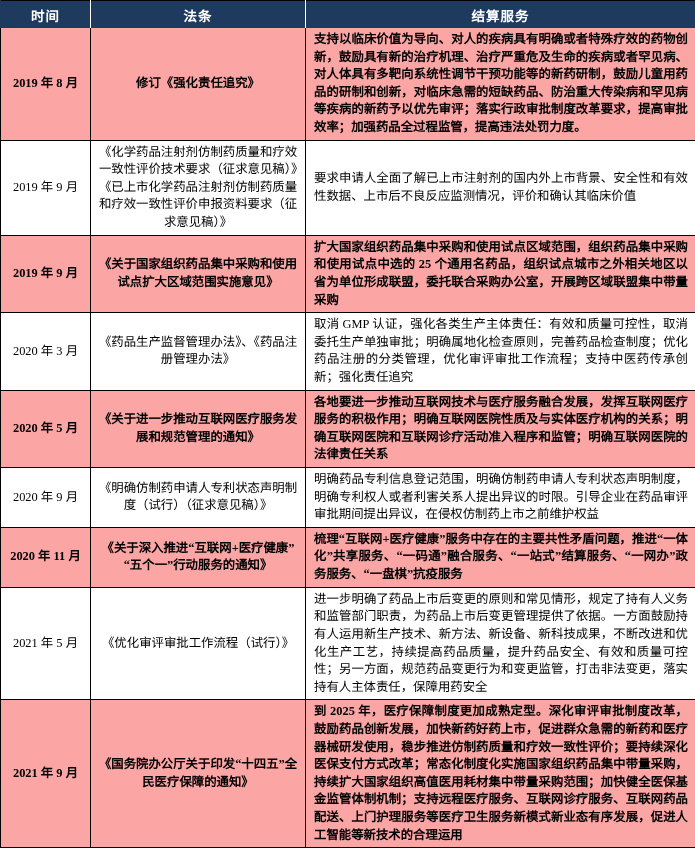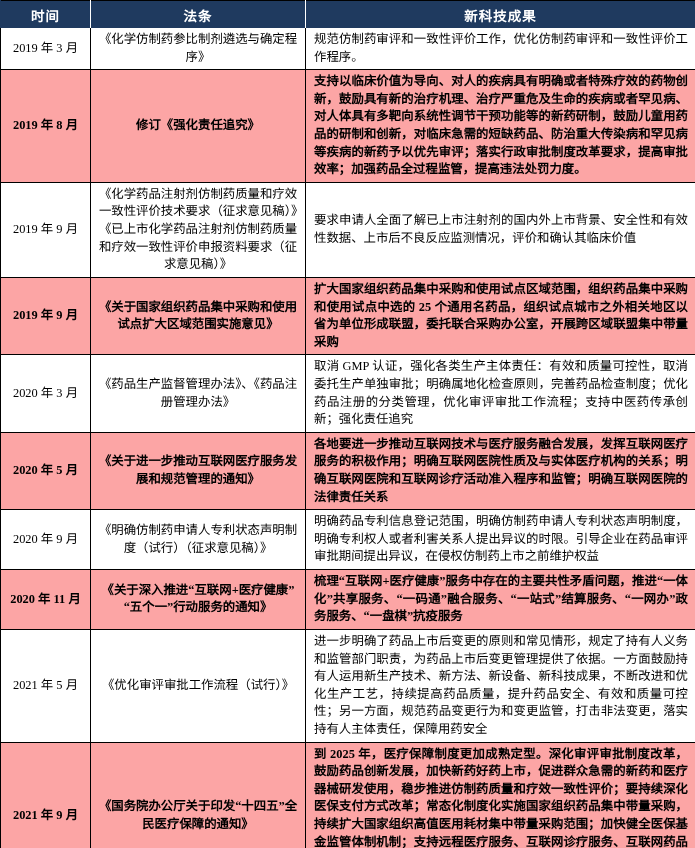--- a/index.html
+++ b/index.html
@@ -75,29 +75,24 @@
 <table class="policy-table">
   <colgroup>
     <col class="col-time">
     <col class="col-law">
     <col class="col-detail">
   </colgroup>
   <thead>
     <tr>
       <th>时间</th>
       <th>法条</th>
-      <th>新科技成果</th>
+      <th>结算服务</th>
     </tr>
   </thead>
   <tbody id="table-body">
-      <tr class="plain">
-        <td class="cell-time">2019 年 3 月</td>
-        <td class="cell-law">《化学仿制药参比制剂遴选与确定程序》</td>
-        <td class="cell-detail">规范仿制药审评和一致性评价工作，优化仿制药审评和一致性评价工作程序。</td>
-      </tr>
       <tr class="stripe">
         <td class="cell-time">2019 年 8 月</td>
         <td class="cell-law">修订《强化责任追究》</td>
         <td class="cell-detail">支持以临床价值为导向、对人的疾病具有明确或者特殊疗效的药物创新，鼓励具有新的治疗机理、治疗严重危及生命的疾病或者罕见病、对人体具有多靶向系统性调节干预功能等的新药研制，鼓励儿童用药品的研制和创新，对临床急需的短缺药品、防治重大传染病和罕见病等疾病的新药予以优先审评；落实行政审批制度改革要求，提高审批效率；加强药品全过程监管，提高违法处罚力度。</td>
       </tr>
       <tr class="plain">
         <td class="cell-time">2019 年 9 月</td>
         <td class="cell-law">《化学药品注射剂仿制药质量和疗效一致性评价技术要求（征求意见稿）》《已上市化学药品注射剂仿制药质量和疗效一致性评价申报资料要求（征求意见稿）》</td>
         <td class="cell-detail">要求申请人全面了解已上市注射剂的国内外上市背景、安全性和有效性数据、上市后不良反应监测情况，评价和确认其临床价值</td>
       </tr>

